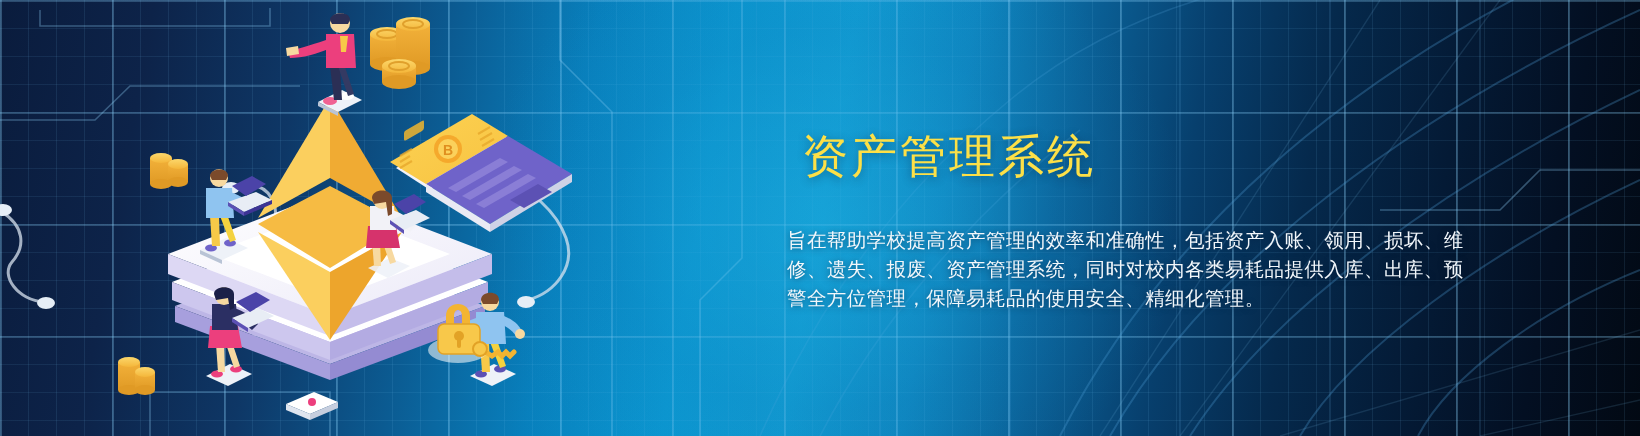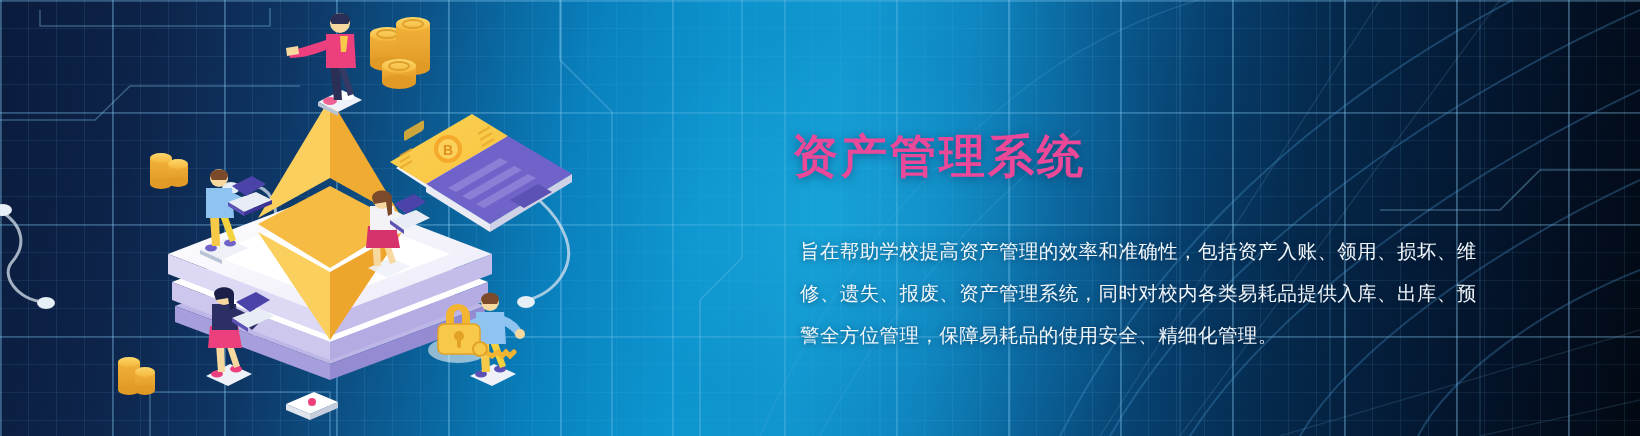--- a/index.html
+++ b/index.html
@@ -59,33 +59,33 @@
     pointer-events:none;
   }
 
   
   .illus{position:absolute;left:0;top:0;width:640px;height:436px;}
   .illus svg{display:block;width:640px;height:436px;}
 
   
   .textwrap{position:absolute;left:787px;top:0;width:720px;height:436px;}
   .title{
-    position:absolute;top:98px;left:5px;
+    position:absolute;top:98px;left:15px;
     font-size:46px;line-height:1.2;letter-spacing:3px;
-    color:#ec4899;font-weight:700;
+    color:#fde047;font-weight:400;
     text-shadow:0 2px 10px rgba(0,30,60,.45);
     white-space:nowrap;
   }
   .desc{
     position:absolute;top:226px;left:0;width:690px;
     font-size:19.5px;line-height:29px;letter-spacing:.4px;
     color:#f2f7fb;font-weight:400;
     text-shadow:0 1px 6px rgba(0,25,55,.55);
   }
-  .desc p{margin:13px;white-space:nowrap;font-family:Liberation Mono, monospace;}
+  .desc p{margin:0;white-space:nowrap;}
 </style>
 </head>
 <body>
 
 <div class="banner">
 
   <div class="bg-base"></div>
   <div class="grid-fine"></div>
   <div class="grid-bold"></div>
   <div class="grid-mask-l"></div>

